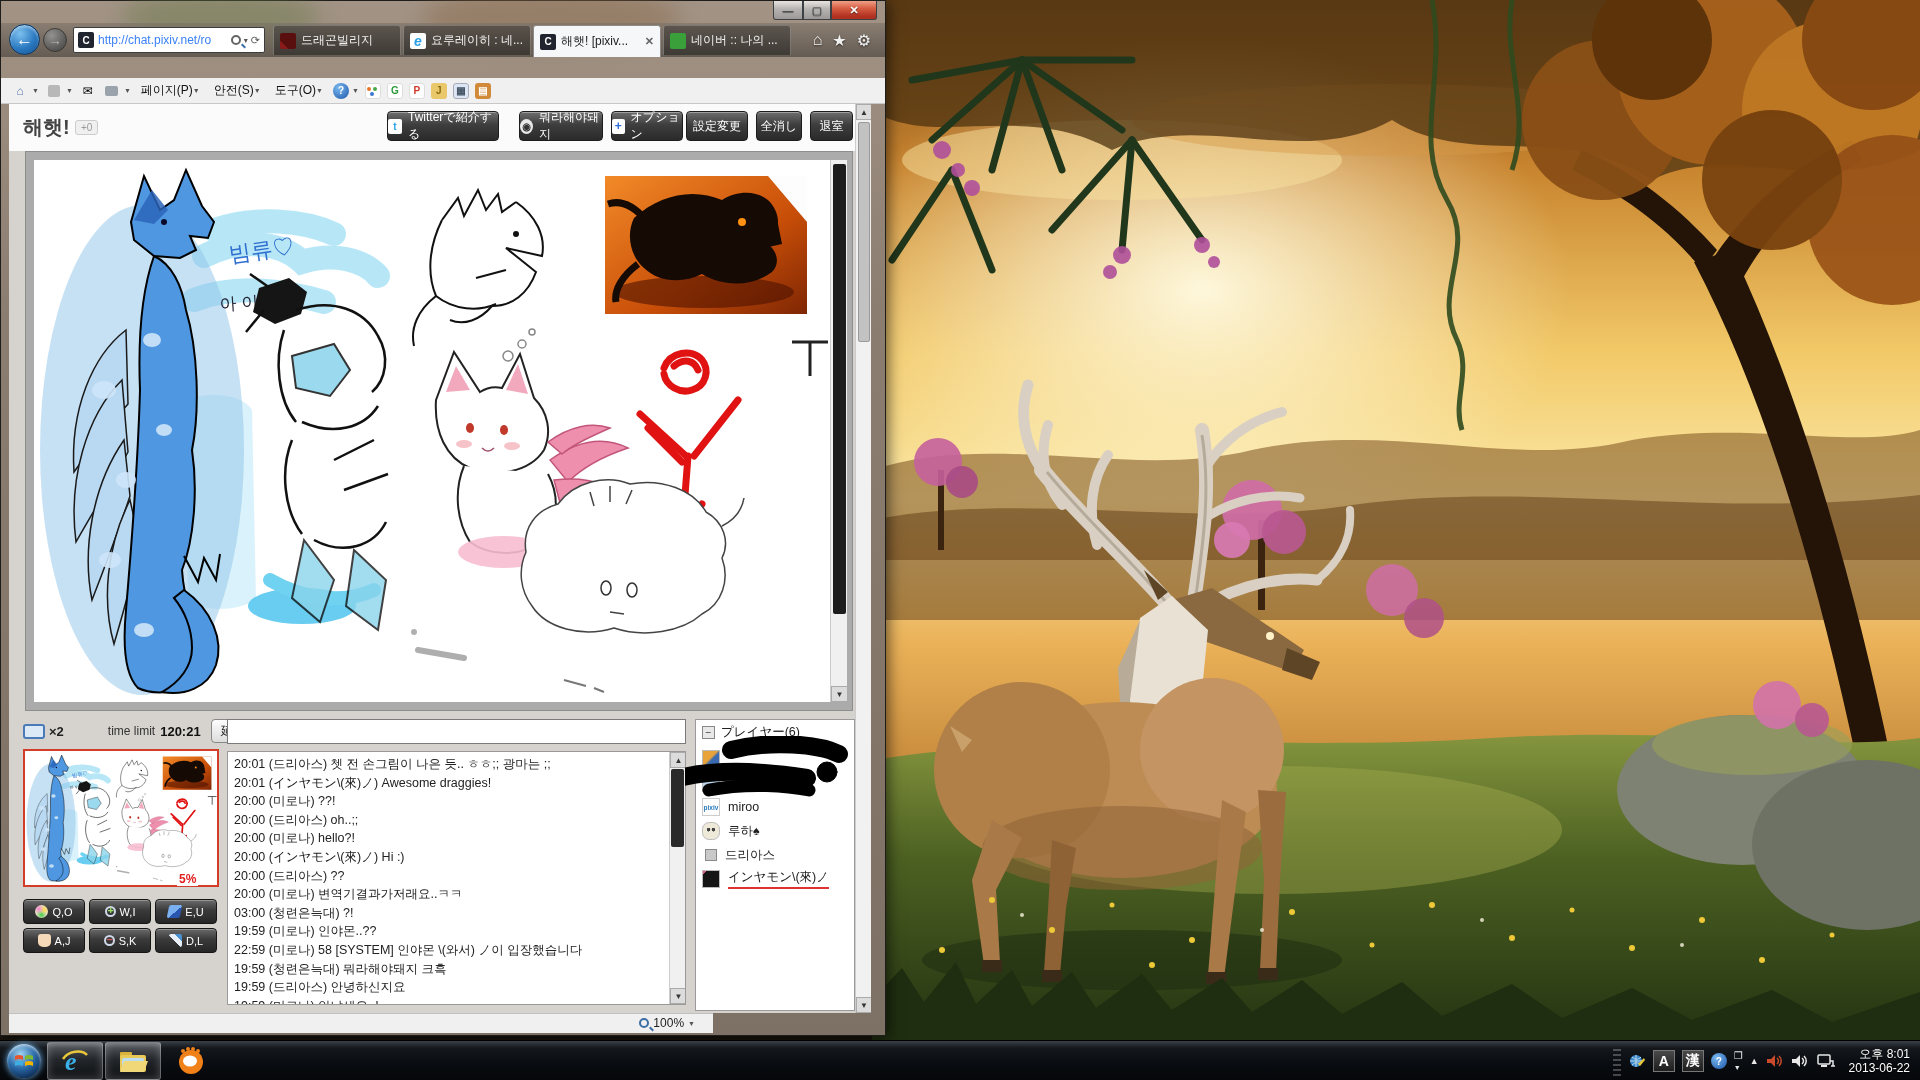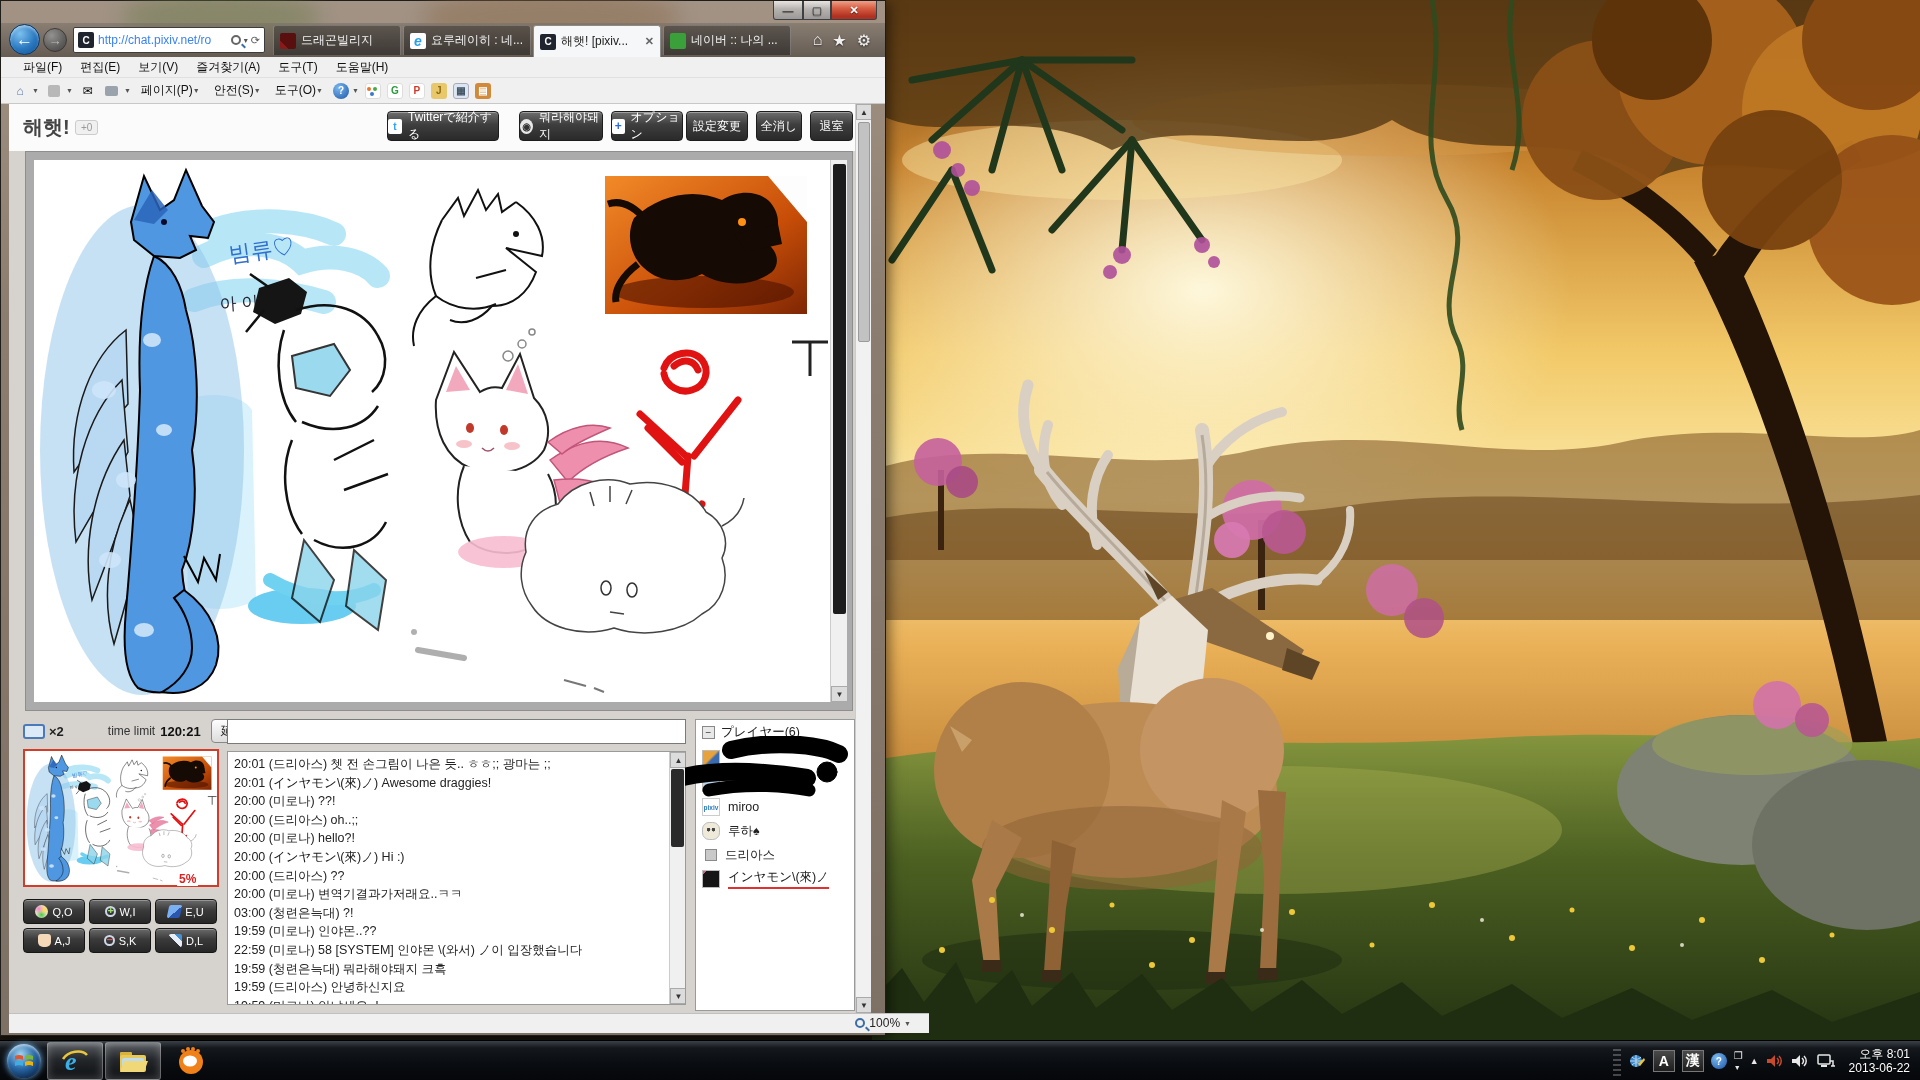--- a/index.html
+++ b/index.html
@@ -160,21 +160,21 @@
   .av-skull { background:radial-gradient(circle at 35% 42%, #444 1.6px, transparent 2px),
     radial-gradient(circle at 65% 42%, #444 1.6px, transparent 2px), #efe9da; border-radius:40%; }
   .av-mini { width:12px; height:12px; background:#c9c9c9; border:1px solid #8a8a8a; margin-left:3px; }
   .av-cat { background:linear-gradient(135deg,#d0608a 12%, #151515 12%); }
   .name-red-underline { border-bottom:2px solid #e03030; padding-bottom:1px;text-align:right; }
   #scribble { position:absolute; left:676px; top:632px; width:180px; height:80px; z-index:6; pointer-events:none; }
 
   .page-sb { position:absolute; left:846px; top:0; width:16px; height:909px; background:#f1f1f1; border-left:1px solid #ccc; }
   .page-sb .thumb { position:absolute; left:2px; top:18px; width:12px; height:220px; background:#c2c2c2; border:1px solid #9a9a9a; border-radius:2px; }
 
-  .statusbar { position:absolute; left:8px; top:1012px; width:920px; height:20px; background:#f0f0f0;
+  .statusbar { position:absolute; left:8px; top:1012px; width:704px; height:20px; background:#f0f0f0;
     border-top:1px solid #c0c0c0;text-align:right; }
   .zoomctl { position:absolute; right:18px; top:2px; display:flex; align-items:center; gap:4px; font-size:12px; color:#222; }
   .mag { width:10px; height:10px; border:2px solid #3a6ea5; border-radius:50%; position:relative; }
   .mag::after { content:""; position:absolute; left:8px; top:8px; width:5px; height:2px; background:#3a6ea5; transform:rotate(45deg); }
 </style>
 </head>
 <body>
 
 <div id="wallpaper">
 <svg width="1048" height="1040" viewBox="0 0 1048 1040">
@@ -503,28 +503,20 @@
         <span class="lbl">네이버 :: 나의 ...</span>
       </div>
     </div>
     <div class="nav-right-icons">
       <span>⌂</span>
       <span>★</span>
       <span>⚙</span>
     </div>
   </div>
 
-  <div class="menubar" id="menu-bar">
-      <span class="menu-item">파일(F)</span>
-      <span class="menu-item">편집(E)</span>
-      <span class="menu-item">보기(V)</span>
-      <span class="menu-item">즐겨찾기(A)</span>
-      <span class="menu-item">도구(T)</span>
-      <span class="menu-item">도움말(H)</span>
-    </div>
 
   <div class="commandbar">
     <span class="cmd-icon" style="color:#5a7ab0">⌂</span>
       <span class="cmd-caret">▼</span>
     <span class="cmd-icon">
         <span style="width:12px;height:12px;background:#b8b8b8;border-radius:2px;display:inline-block"></span>
       </span>
       <span class="cmd-caret">▼</span>
     <span class="cmd-icon">✉</span>
     <span class="cmd-icon">

